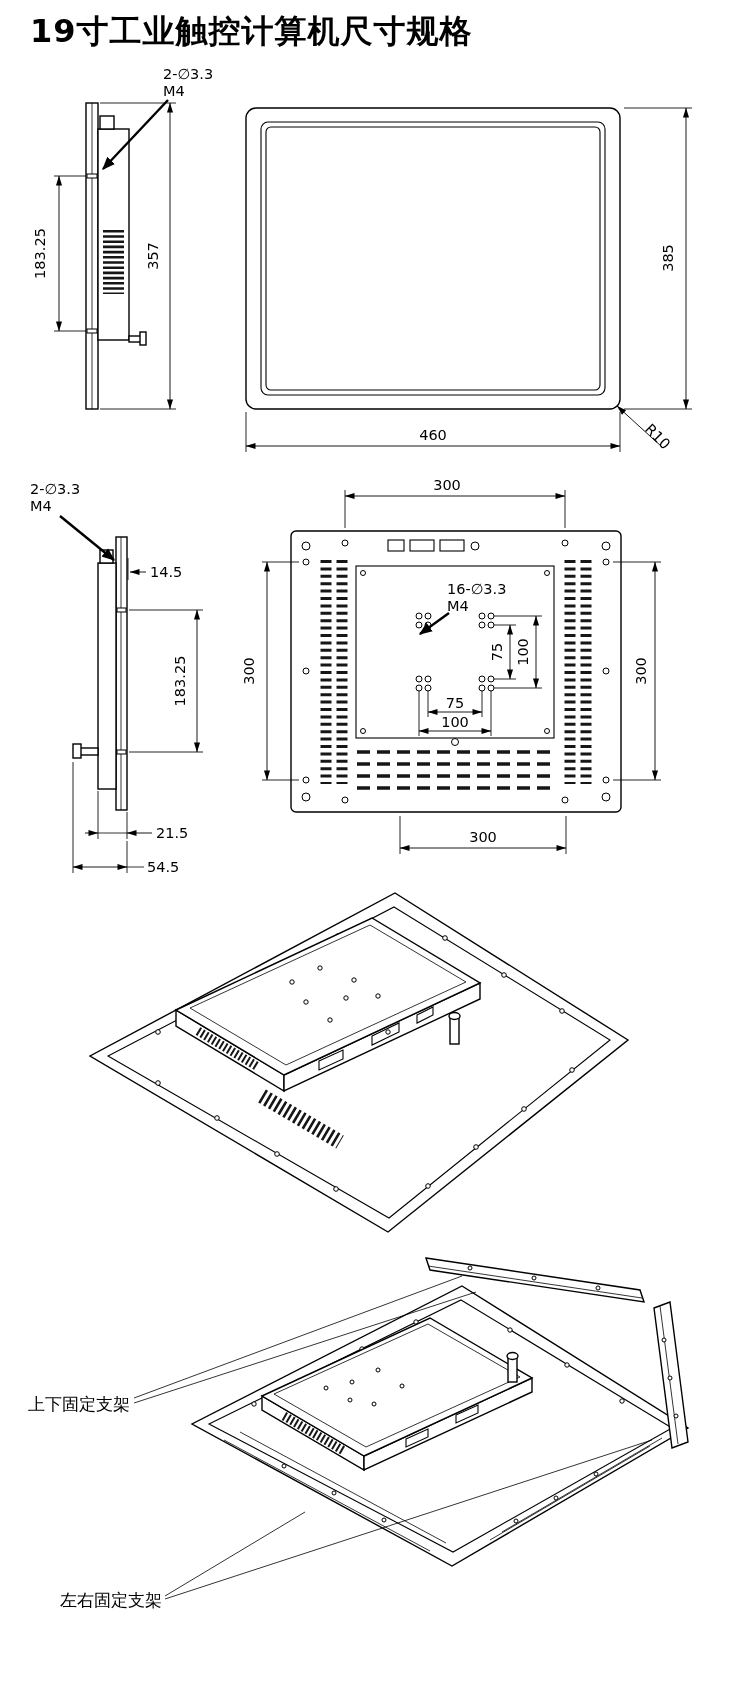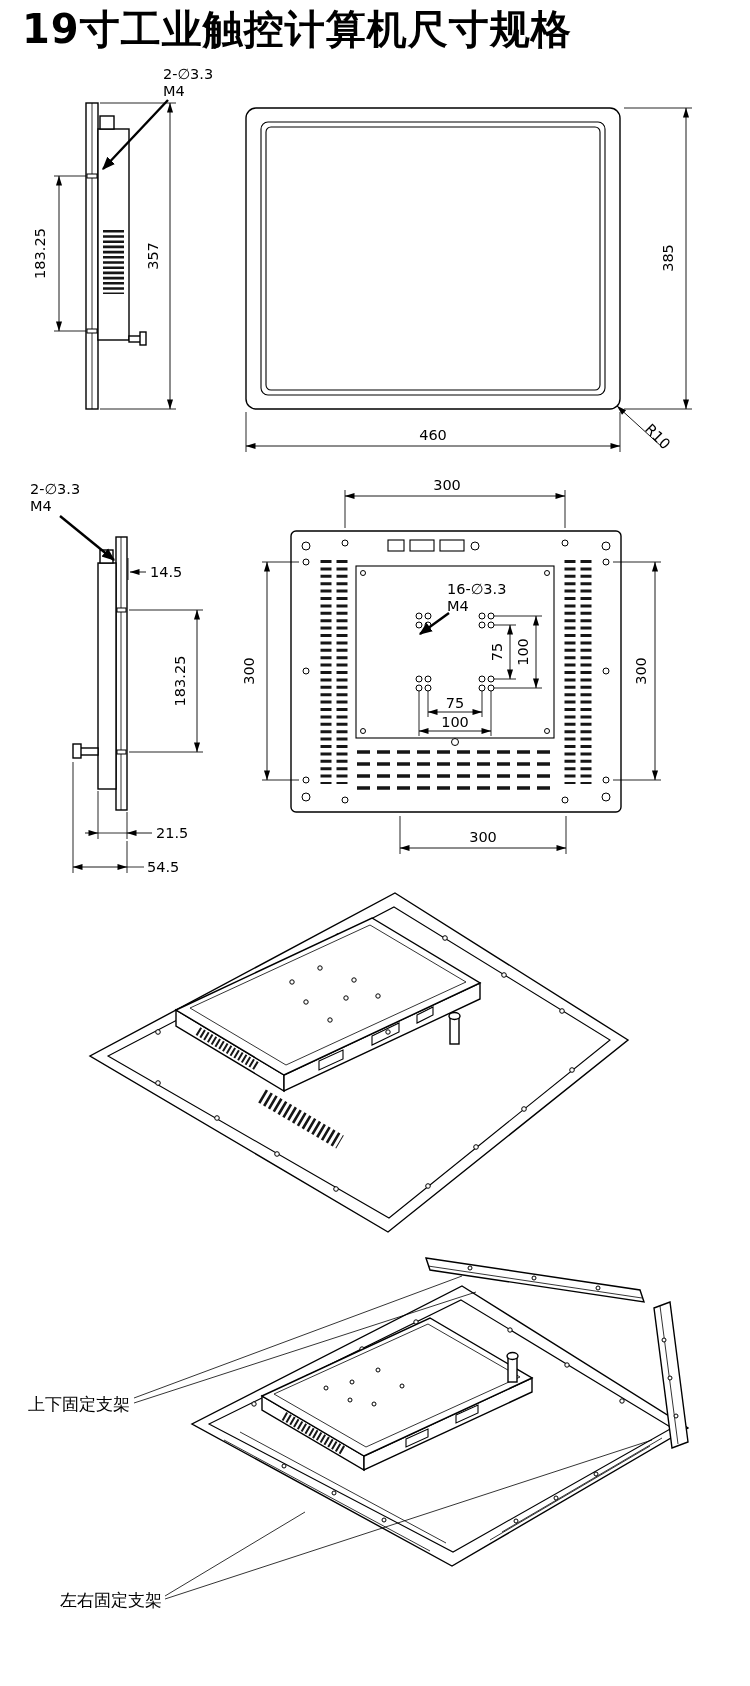--- a/index.html
+++ b/index.html
@@ -1,19 +1,19 @@
 <!DOCTYPE html>
 <html><head>
 <meta charset="utf-8">
 <style>
   * { box-sizing: border-box; }
   body { margin:0; background:#fff; }
   .page { position:relative; width:750px; height:1686px; background:#fff;
           font-family:"DejaVu Sans","Liberation Sans",sans-serif; overflow:hidden; }
-  .title { position:absolute; top:2px; left:22px; margin:0; font-size:40px; font-weight:900;
+  .title { position:absolute; top:2px; left:22px; margin:8px; font-size:32px; font-weight:900;
            color:#000; letter-spacing:1px; white-space:nowrap; z-index:2;
            font-family:"DejaVu Sans","Liberation Sans",sans-serif;text-align:center; }
   svg.drawing { position:absolute; top:0; left:0; }
   .obj  { fill:#fff; stroke:#000; stroke-width:1.4; stroke-linejoin:miter; }
   .objn { fill:none; stroke:#000; stroke-width:1.1; }
   .thin { fill:none; stroke:#000; stroke-width:0.8; }
   .ext  { fill:none; stroke:#000; stroke-width:0.85; }
   .dim  { fill:none; stroke:#000; stroke-width:0.9; }
   .lead { fill:none; stroke:#000; stroke-width:2.4; }
   .lead2{ fill:none; stroke:#000; stroke-width:0.9; }

